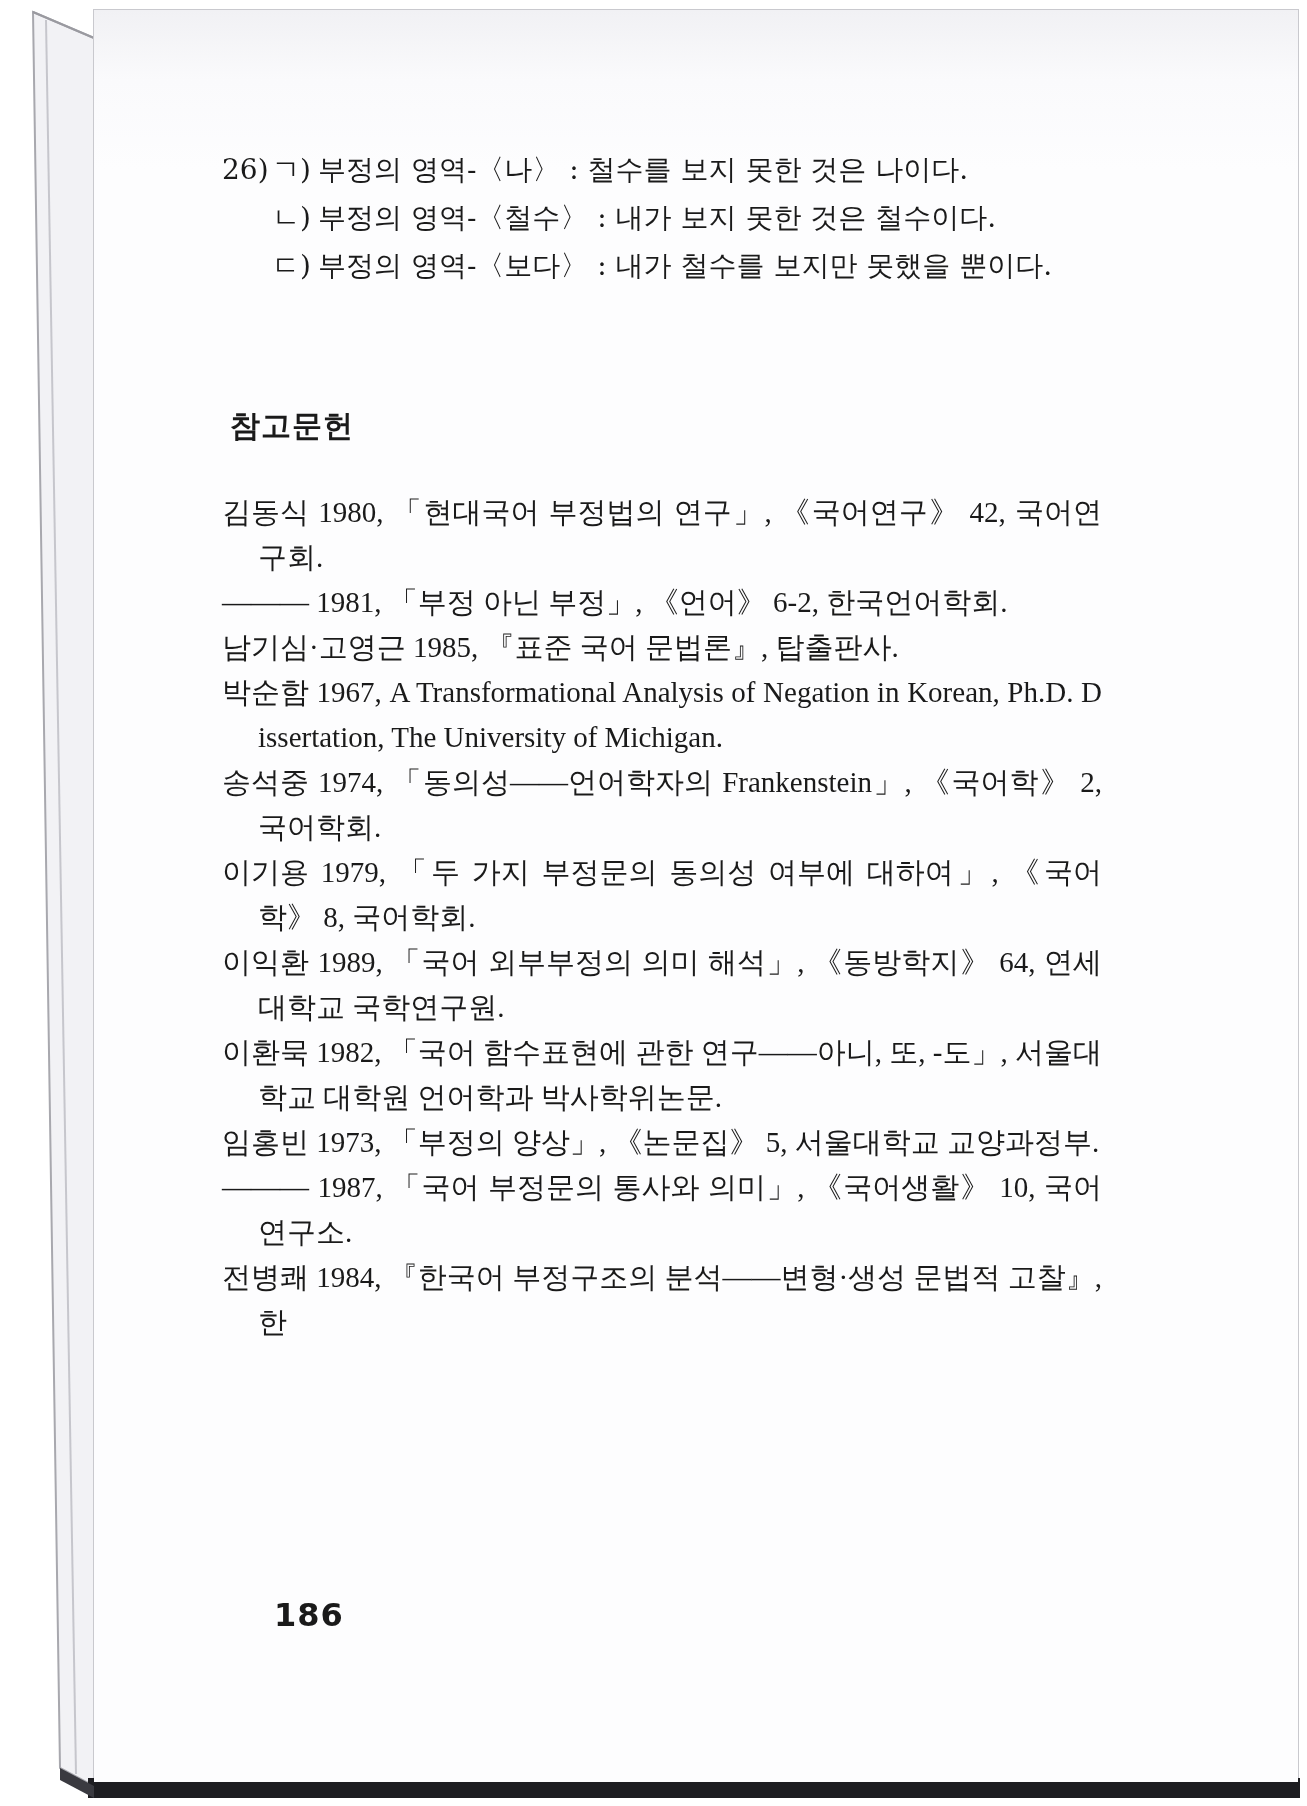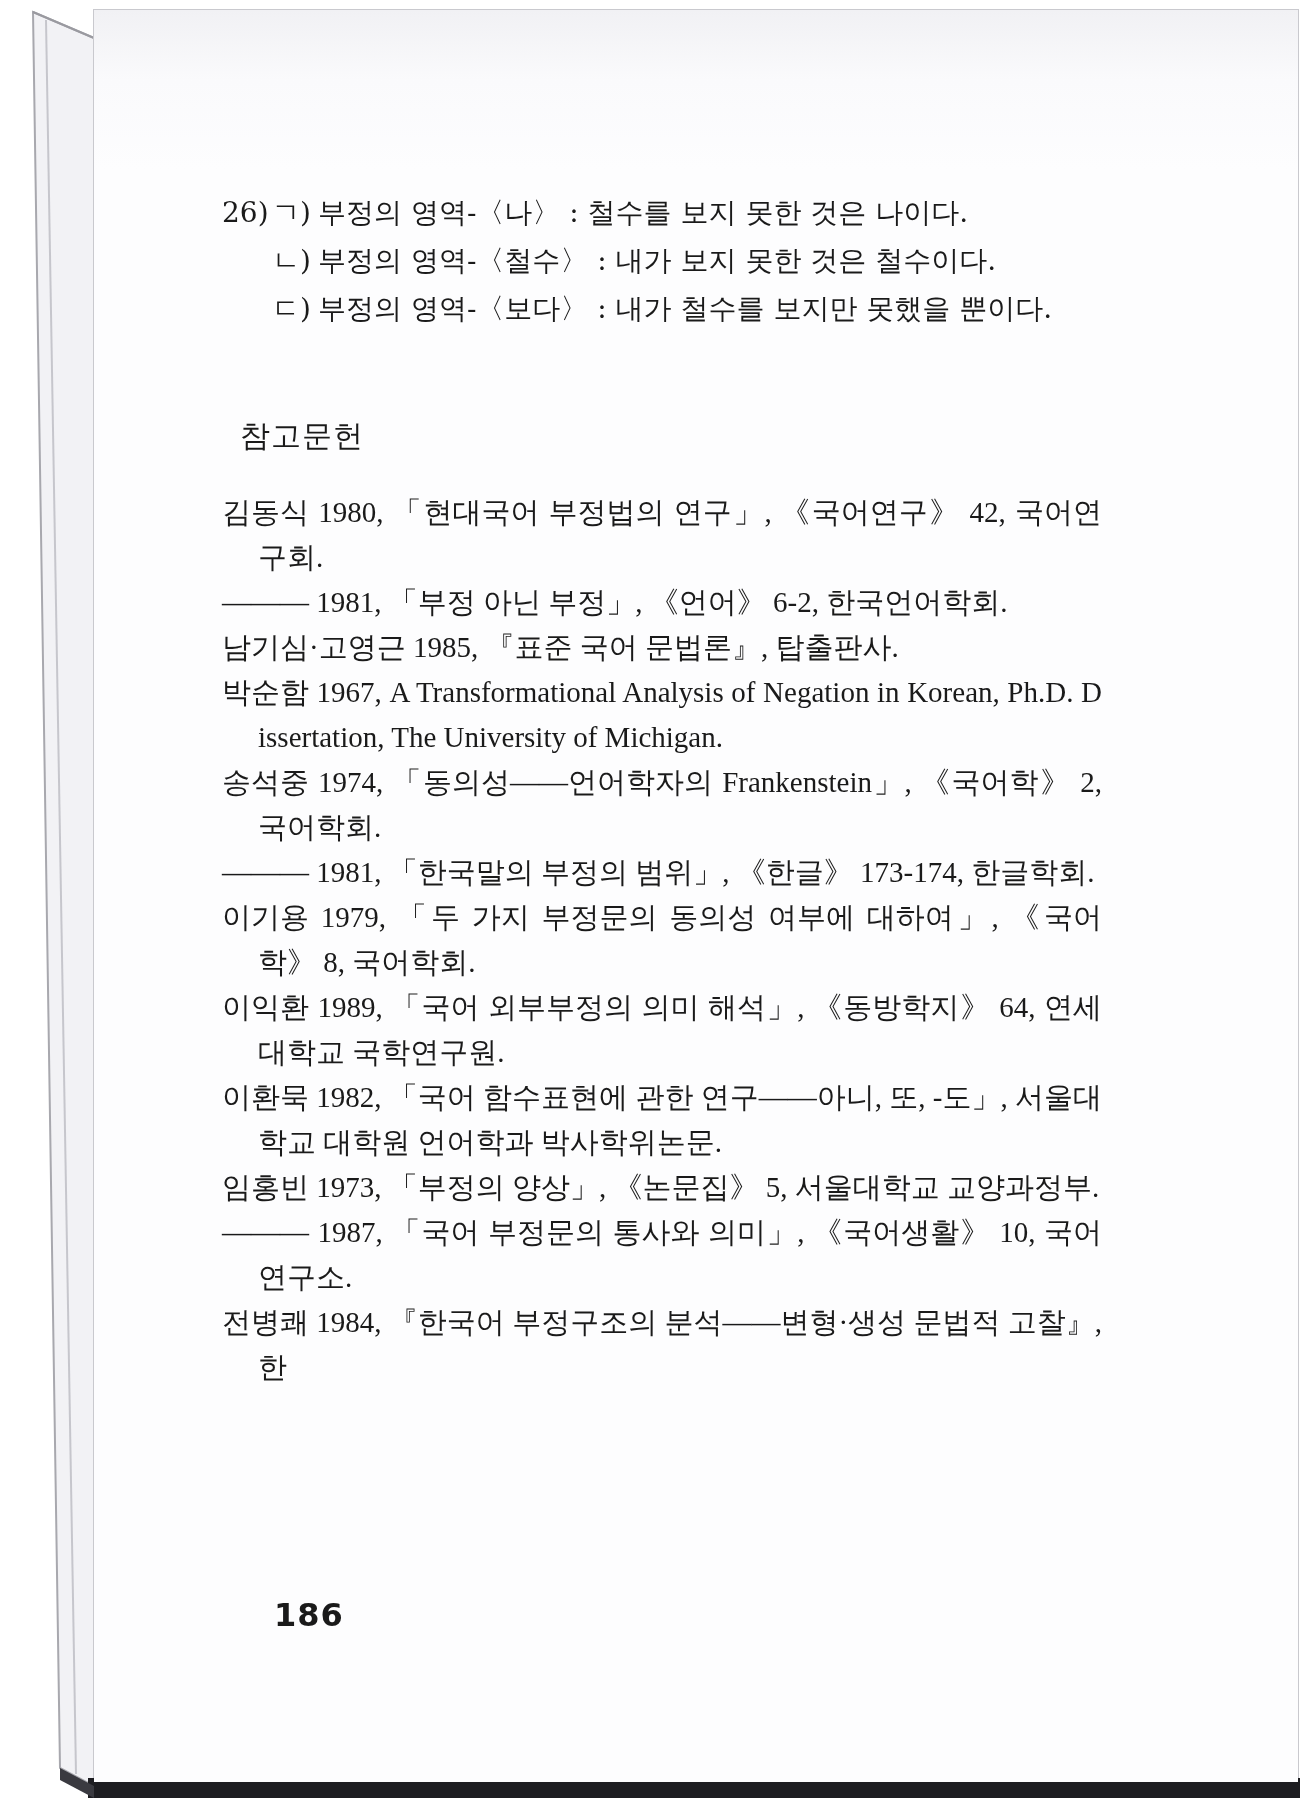--- a/index.html
+++ b/index.html
@@ -8,30 +8,30 @@
     font-family:"DejaVu Serif","Liberation Serif",serif;color:#1a1a1a;
     overflow:hidden;
   }
   .book-frame{position:absolute;left:0;top:0;width:1307px;height:1806px;}
   .paper{
     position:absolute;left:94px;top:10px;width:1204px;height:1772px;
     background:linear-gradient(180deg,#f1f1f4 0px,#fafafc 70px,#fdfdfe 160px,#fdfdfe 100%);
   }
   .example-block{
     position:absolute;left:222px;top:146px;width:900px;
-    font-size:28px;line-height:48px;white-space:nowrap;margin-top:43px;
+    font-size:28px;line-height:48px;white-space:nowrap;
   }
   .ex-row{display:flex;}
   .ex-num{width:50px;flex:0 0 auto;}
   .ex-items{flex:1;}
   .ex-item{display:flex;}
   .ex-label{width:46px;flex:0 0 auto;}
   .section-heading{
-    position:absolute;left:222px;top:398px;margin:18px;
-    font-size:30px;font-weight:400;letter-spacing:1px;
+    position:absolute;left:222px;top:398px;margin:8px;
+    font-size:30px;font-weight:700;letter-spacing:1px;
     font-family:"DejaVu Sans","Liberation Sans",sans-serif;
   }
   .ref-list{
     position:absolute;left:222px;top:490px;width:880px;
     font-size:29px;line-height:45px;
     text-align:justify;word-break:break-all;font-family:Liberation Serif, serif;
   }
   .ref-list p{
     margin:0;padding-left:36px;text-indent:-36px;
   }
@@ -91,21 +91,20 @@
     <p>——— 1981, 「부정 아닌 부정」, 《언어》 6-2, 한국언어학회.</p>
 
     <p>남기심·고영근 1985, 『표준 국어 문법론』, 탑출판사.</p>
 
     <p>박순함 1967, A Transformational Analysis of Negation in Korean, Ph.D. Dissertation, The University of Michigan.</p>
 
 
 
     <p>송석중 1974, 「동의성——언어학자의 Frankenstein」, 《국어학》 2, 국어학회.</p>
 
-    <p>——— 1981, 「한국말의 부정의 범위」, 《한글》 173-174, 한글학회.</p>
 
 
     <p>이기용 1979, 「두 가지 부정문의 동의성 여부에 대하여」, 《국어학》 8, 국어학회.</p>
 
     <p>이익환 1989, 「국어 외부부정의 의미 해석」, 《동방학지》 64, 연세대학교 국학연구원.</p>
 
     <p>이환묵 1982, 「국어 함수표현에 관한 연구——아니, 또, -도」, 서울대학교 대학원 언어학과 박사학위논문.</p>
 
     <p>임홍빈 1973, 「부정의 양상」, 《논문집》 5, 서울대학교 교양과정부.</p>
 

